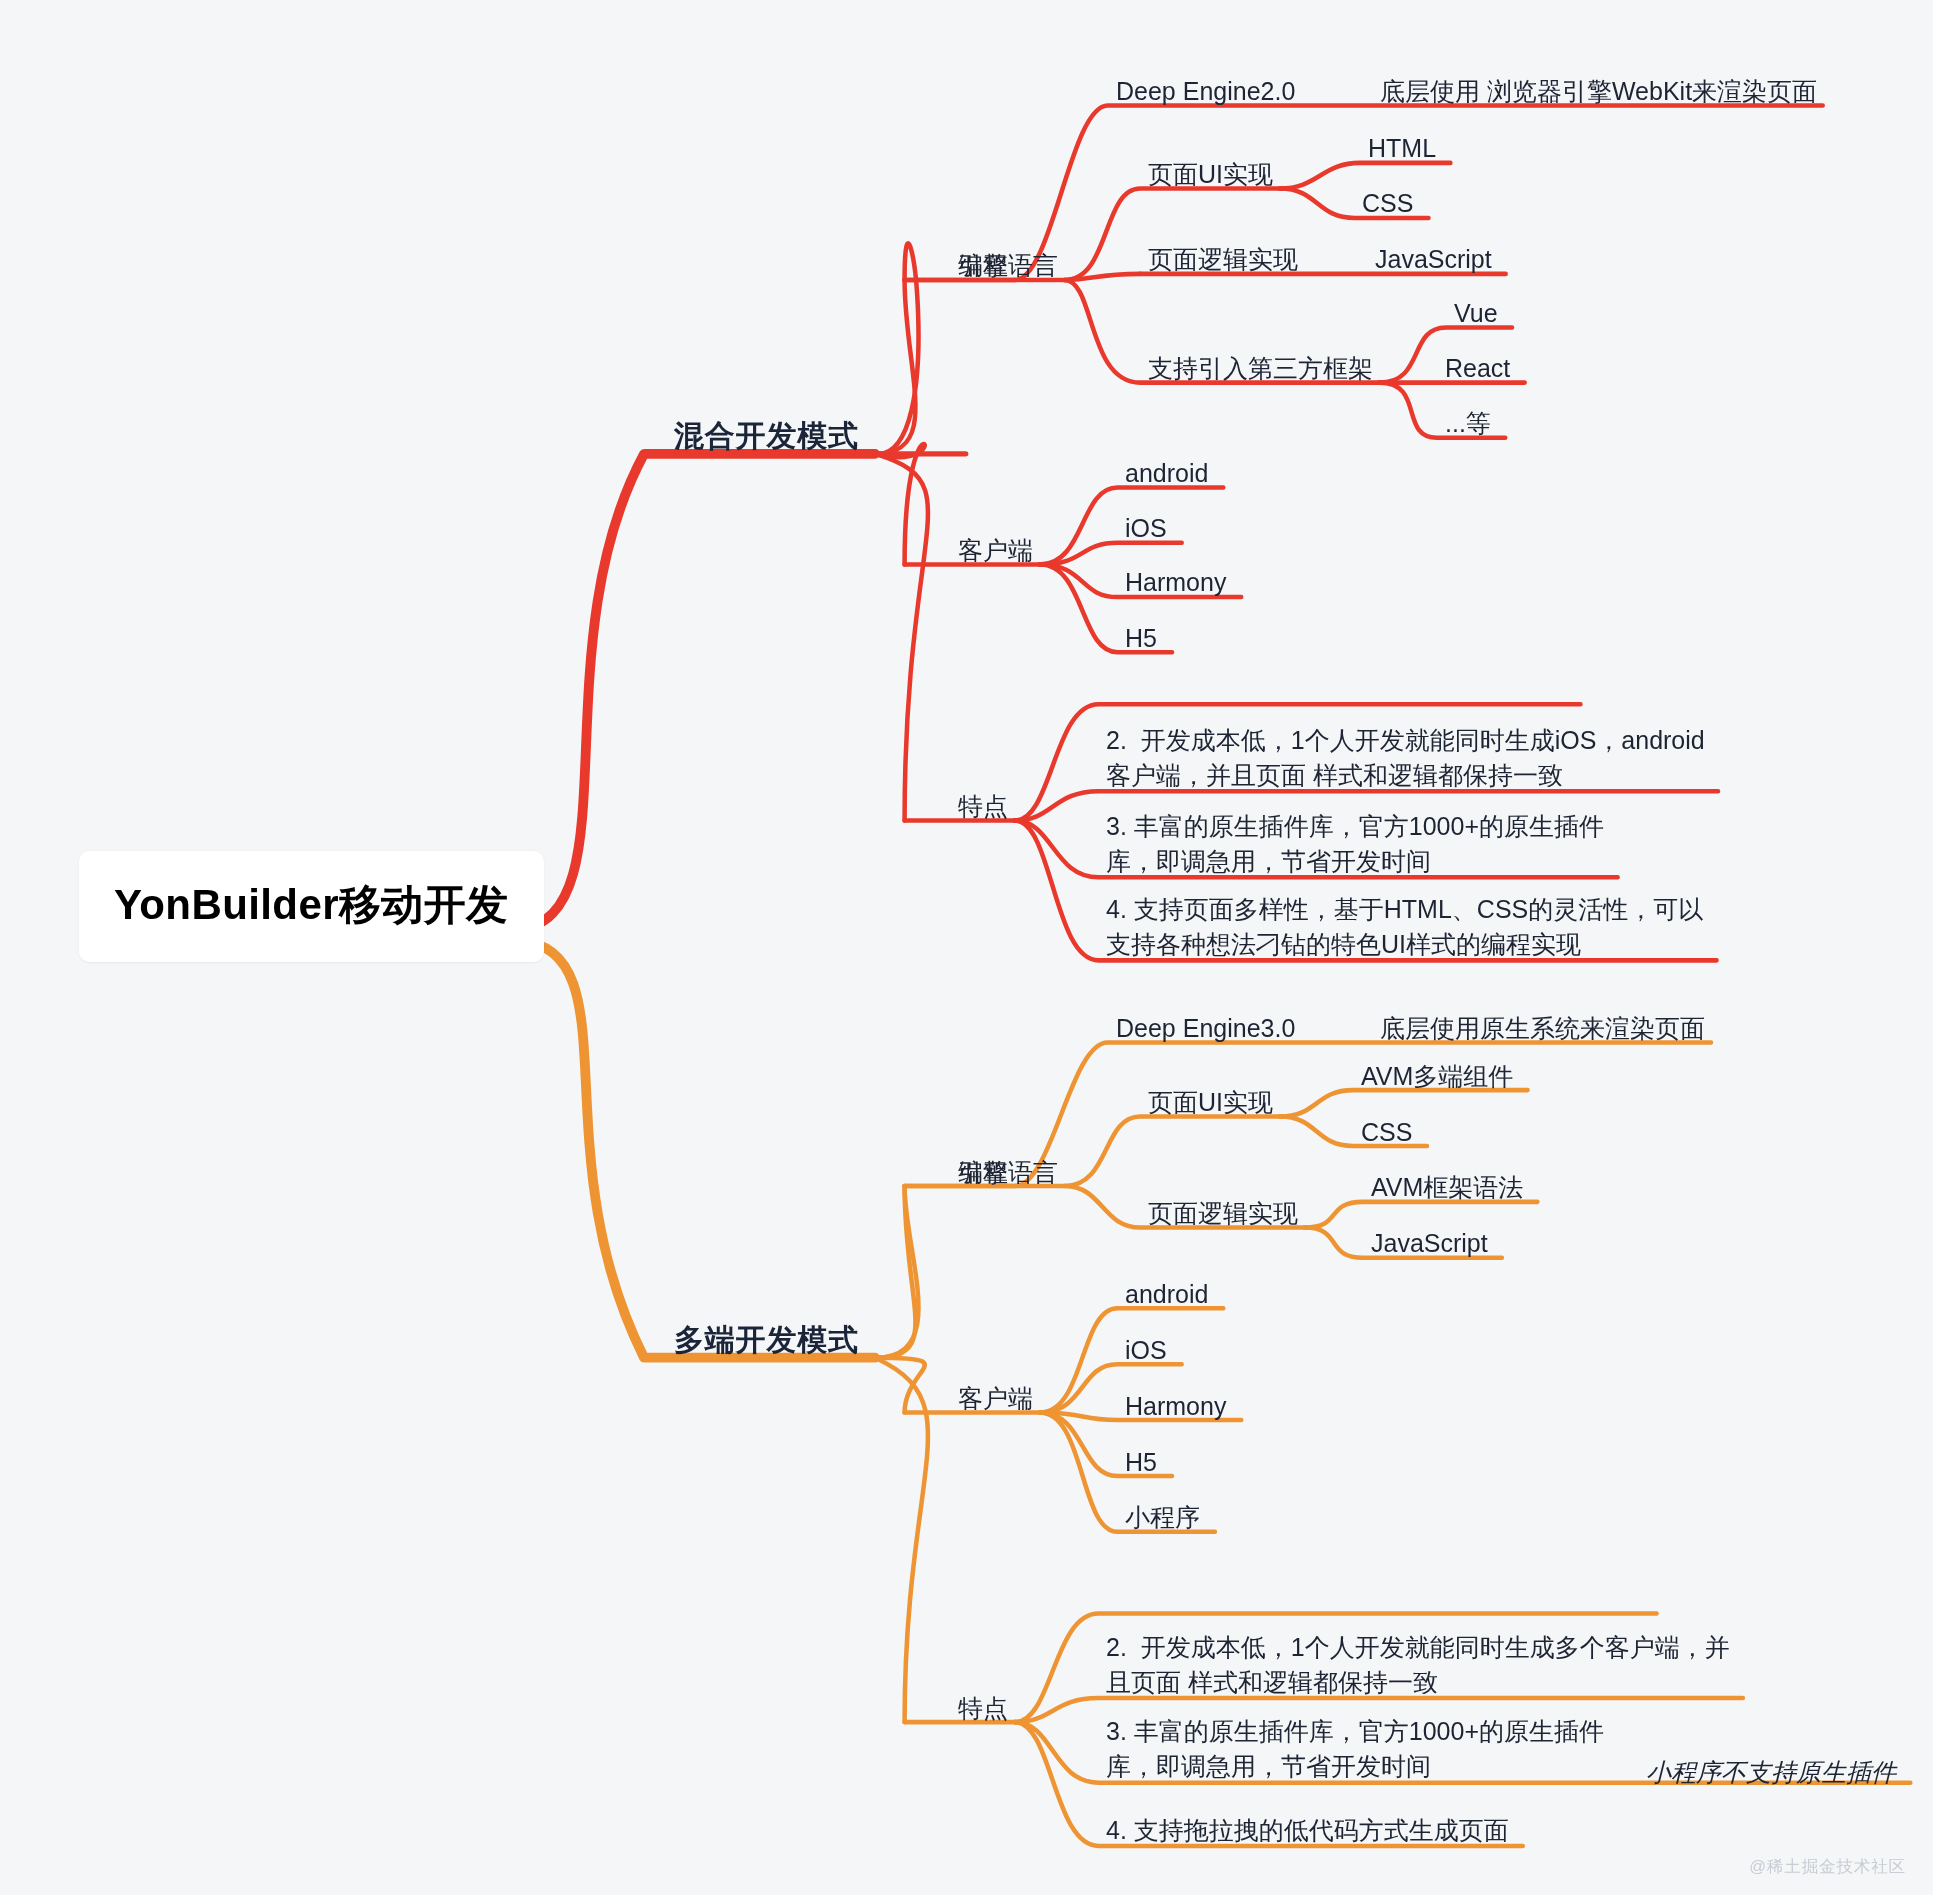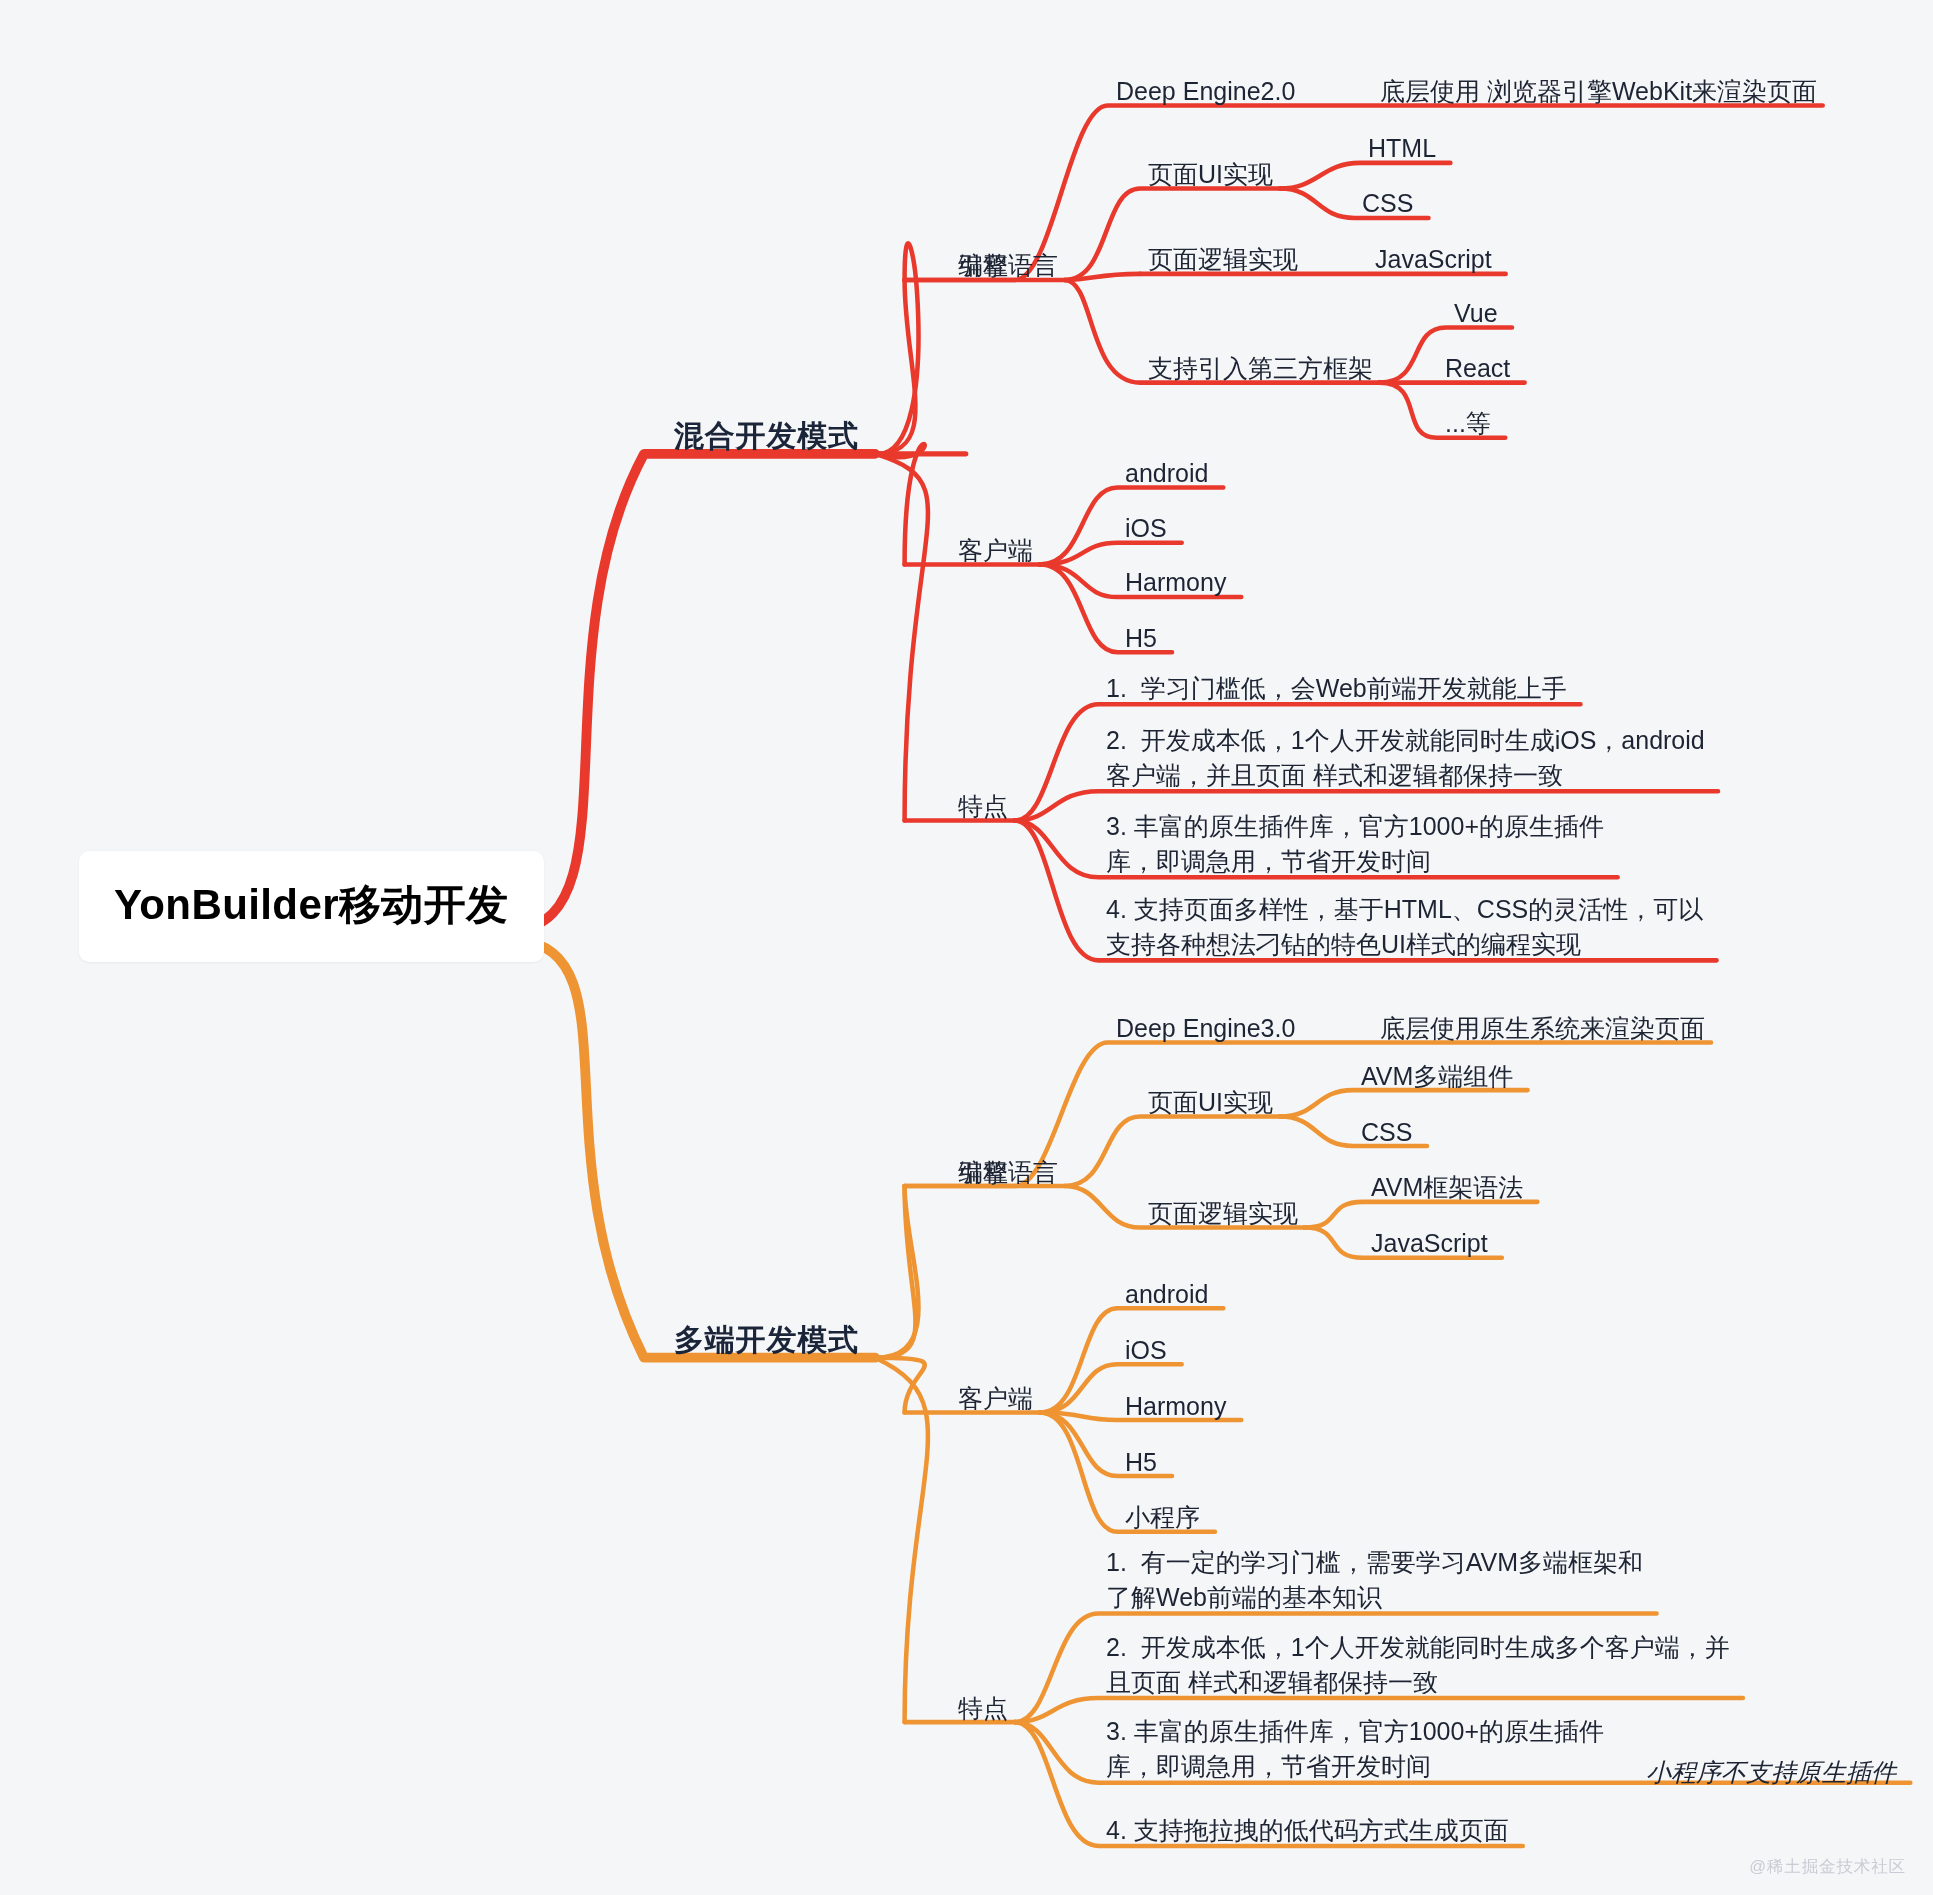--- a/index.html
+++ b/index.html
@@ -129,21 +129,20 @@
   <div class="node lvl4" id="n-h-react" style="left:1445px; top:352px;text-align:center;">React</div>
   <div class="node lvl4" id="n-h-etc" style="left:1445px; top:407px;">...等</div>
 
   <div class="node lvl2" id="n-h-client" style="left:958px; top:534px;">客户端</div>
   <div class="node lvl3" id="n-h-c1" style="left:1125px; top:457px;">android</div>
   <div class="node lvl3" id="n-h-c2" style="left:1125px; top:512px;">iOS</div>
   <div class="node lvl3" id="n-h-c3" style="left:1125px; top:566px;">Harmony</div>
   <div class="node lvl3" id="n-h-c4" style="left:1125px; top:622px;">H5</div>
 
   <div class="node lvl2" id="n-h-feat" style="left:958px; top:790px;">特点</div>
-  <div class="node lvl3 multi" id="n-h-f1" style="left:1106px; top:671px;">1.  学习门槛低，会Web前端开发就能上手</div>
   <div class="node lvl3 multi" id="n-h-f2" style="left:1106px; top:723px;">2.  开发成本低，1个人开发就能同时生成iOS，android
 客户端，并且页面 样式和逻辑都保持一致</div>
   <div class="node lvl3 multi" id="n-h-f3" style="left:1106px; top:809px;">3. 丰富的原生插件库，官方1000+的原生插件
 库，即调急用，节省开发时间</div>
   <div class="node lvl3 multi" id="n-h-f4" style="left:1106px; top:892px;">4. 支持页面多样性，基于HTML、CSS的灵活性，可以
 支持各种想法刁钻的特色UI样式的编程实现</div>
 
   <div class="node branch-title" id="n-m-title" style="left:674px; top:1320px;">多端开发模式</div>
 
   <div class="node lvl2" id="n-m-engine" style="left:958px; top:1156px;">引擎</div>
@@ -159,22 +158,20 @@
   <div class="node lvl4" id="n-m-js" style="left:1371px; top:1227px;">JavaScript</div>
 
   <div class="node lvl2" id="n-m-client" style="left:958px; top:1382px;">客户端</div>
   <div class="node lvl3" id="n-m-c1" style="left:1125px; top:1278px;">android</div>
   <div class="node lvl3" id="n-m-c2" style="left:1125px; top:1334px;">iOS</div>
   <div class="node lvl3" id="n-m-c3" style="left:1125px; top:1390px;">Harmony</div>
   <div class="node lvl3" id="n-m-c4" style="left:1125px; top:1446px;">H5</div>
   <div class="node lvl3" id="n-m-c5" style="left:1125px; top:1501px;">小程序</div>
 
   <div class="node lvl2" id="n-m-feat" style="left:958px; top:1692px;">特点</div>
-  <div class="node lvl3 multi" id="n-m-f1" style="left:1106px; top:1545px;">1.  有一定的学习门槛，需要学习AVM多端框架和
-了解Web前端的基本知识</div>
   <div class="node lvl3 multi" id="n-m-f2" style="left:1106px; top:1630px;">2.  开发成本低，1个人开发就能同时生成多个客户端，并
 且页面 样式和逻辑都保持一致</div>
   <div class="node lvl3 multi" id="n-m-f3" style="left:1106px; top:1714px;">3. 丰富的原生插件库，官方1000+的原生插件
 库，即调急用，节省开发时间</div>
   <div class="node lvl4" id="n-m-f3-note" style="left:1646px; top:1756px;font-style:italic;">小程序不支持原生插件</div>
   <div class="node lvl3 multi" id="n-m-f4" style="left:1106px; top:1813px;">4. 支持拖拉拽的低代码方式生成页面</div>
 
   <div class="watermark">@稀土掘金技术社区</div>
 </div>
 

